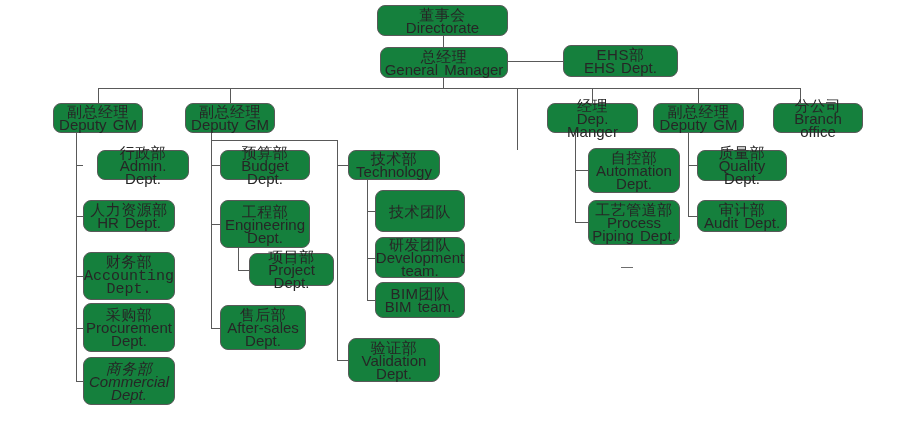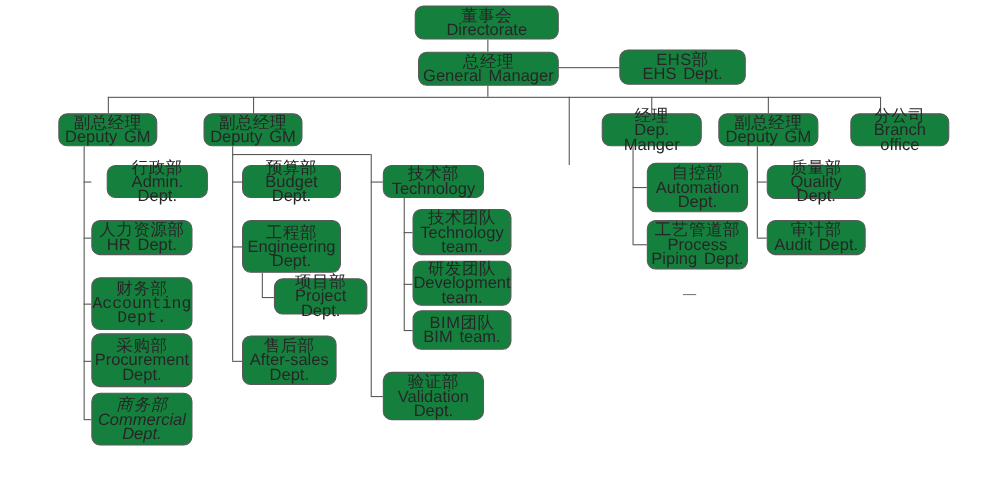--- a/index.html
+++ b/index.html
@@ -159,21 +159,20 @@
     <div class="node" style="left: 220px; top: 305px; width: 86px; height: 45px; border-color: rgb(89, 89, 89); color: rgb(38, 38, 38);">
       <div class="zh">售后部</div>
       <div class="en">After-sales Dept.</div>
     </div>
     <div class="node" style="left: 348px; top: 150px; width: 92px; height: 30px; border-color: rgb(89, 89, 89); color: rgb(38, 38, 38);">
       <div class="zh">技术部</div>
       <div class="en">Technology</div>
     </div>
     <div class="node" style="left: 375px; top: 190px; width: 90px; height: 42px; border-color: rgb(89, 89, 89); color: rgb(38, 38, 38);">
       <div class="zh">技术团队</div>
-      <div class="en">Technology team.</div>
     </div>
     <div class="node" style="left: 375px; top: 237px; width: 90px; height: 41px; border-color: rgb(89, 89, 89); color: rgb(38, 38, 38);">
       <div class="zh">研发团队</div>
       <div class="en">Development team.</div>
     </div>
     <div class="node" style="left: 375px; top: 282px; width: 90px; height: 36px; border-color: rgb(89, 89, 89); color: rgb(38, 38, 38);">
       <div class="zh">BIM团队</div>
       <div class="en">BIM team.</div>
     </div>
     <div class="node" style="left: 348px; top: 338px; width: 92px; height: 44px; border-color: rgb(89, 89, 89); color: rgb(38, 38, 38);">

